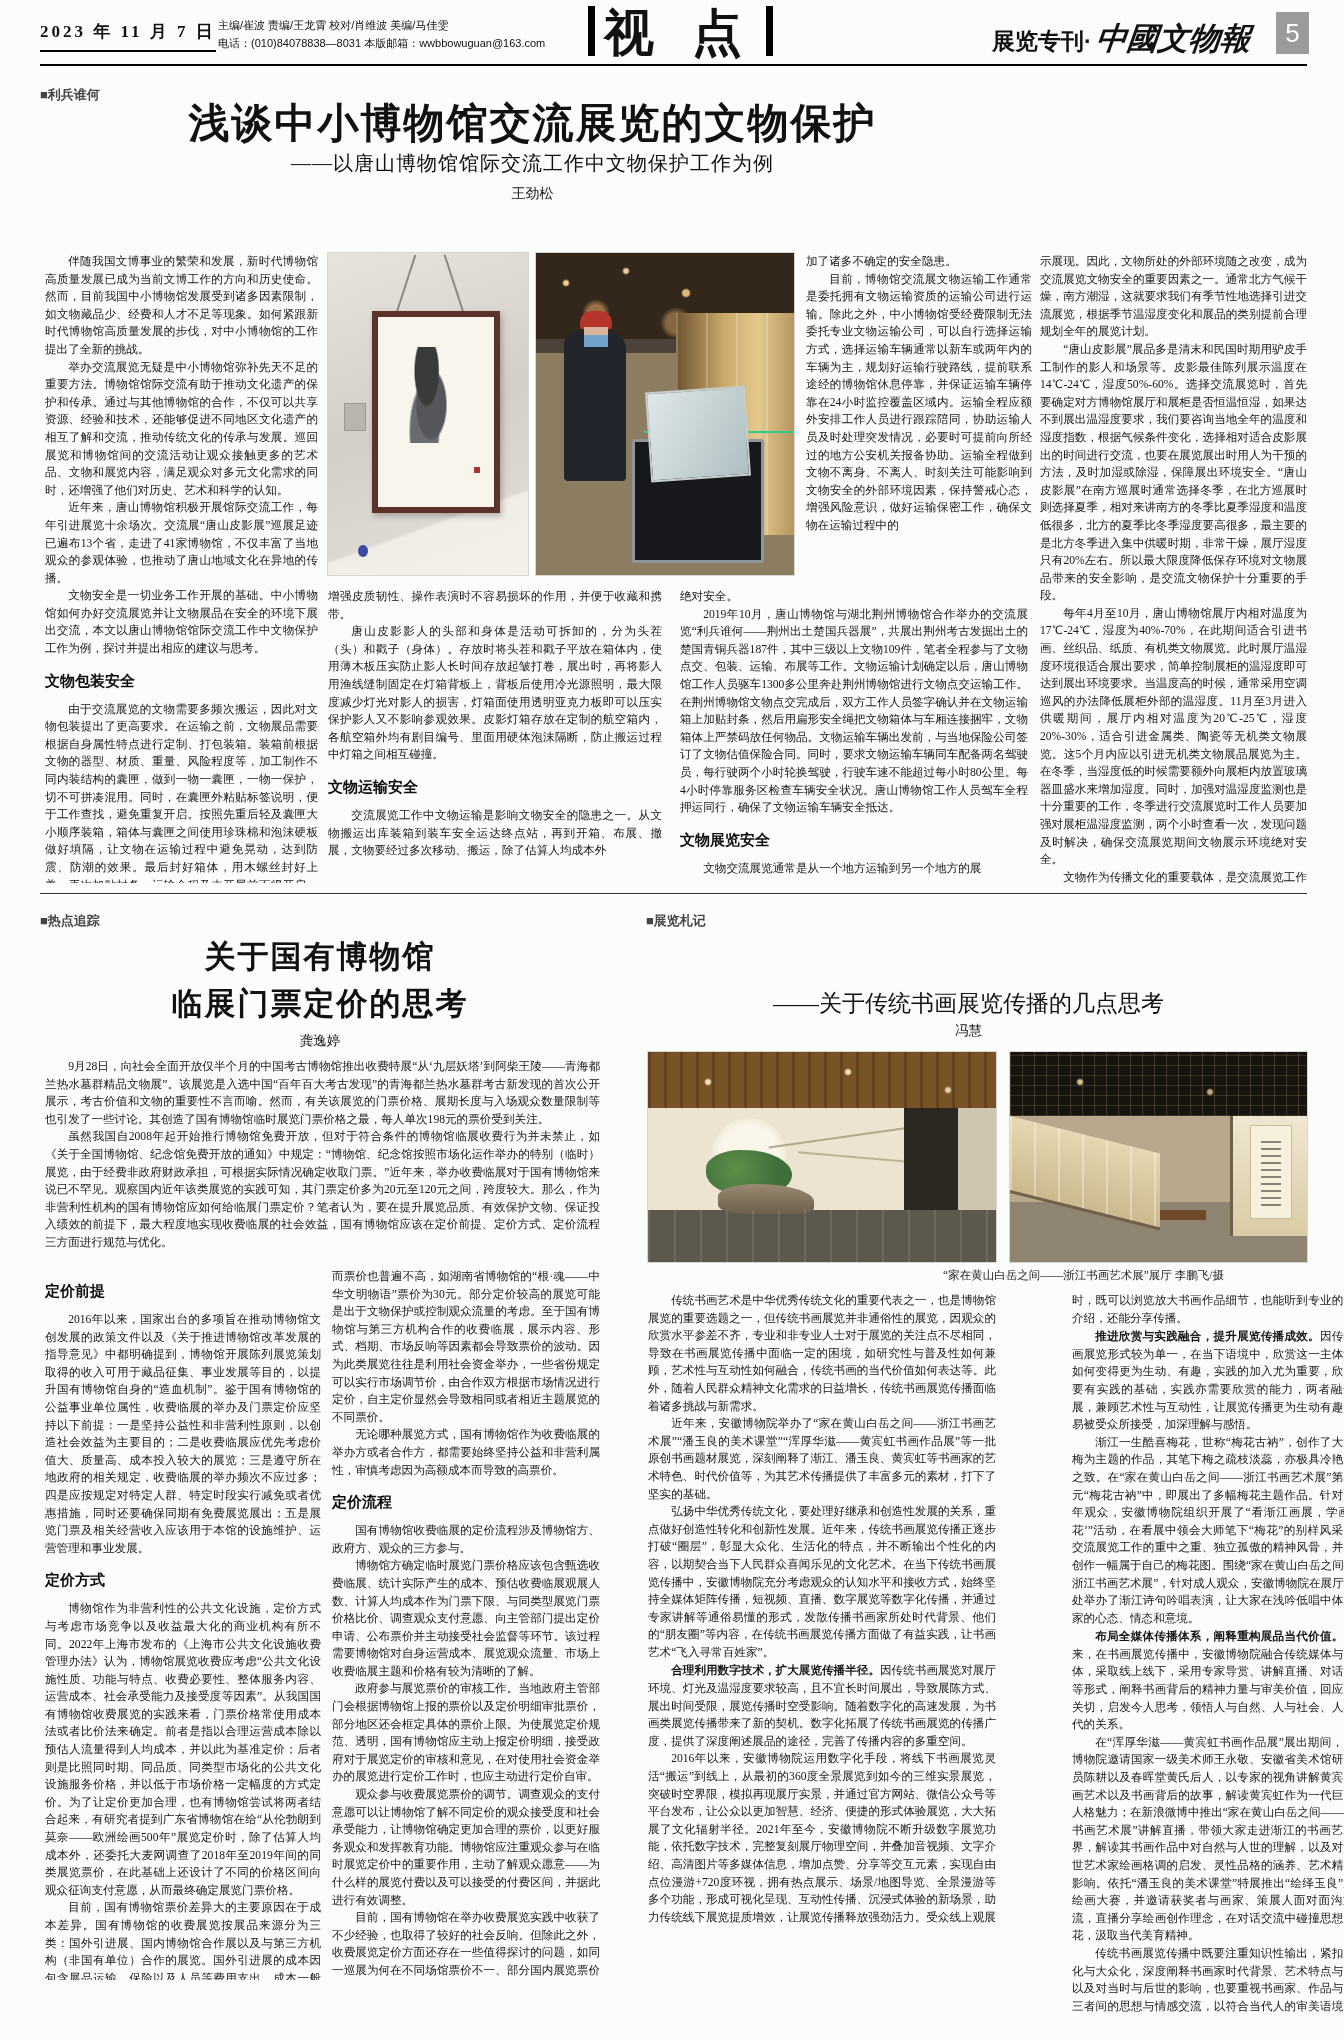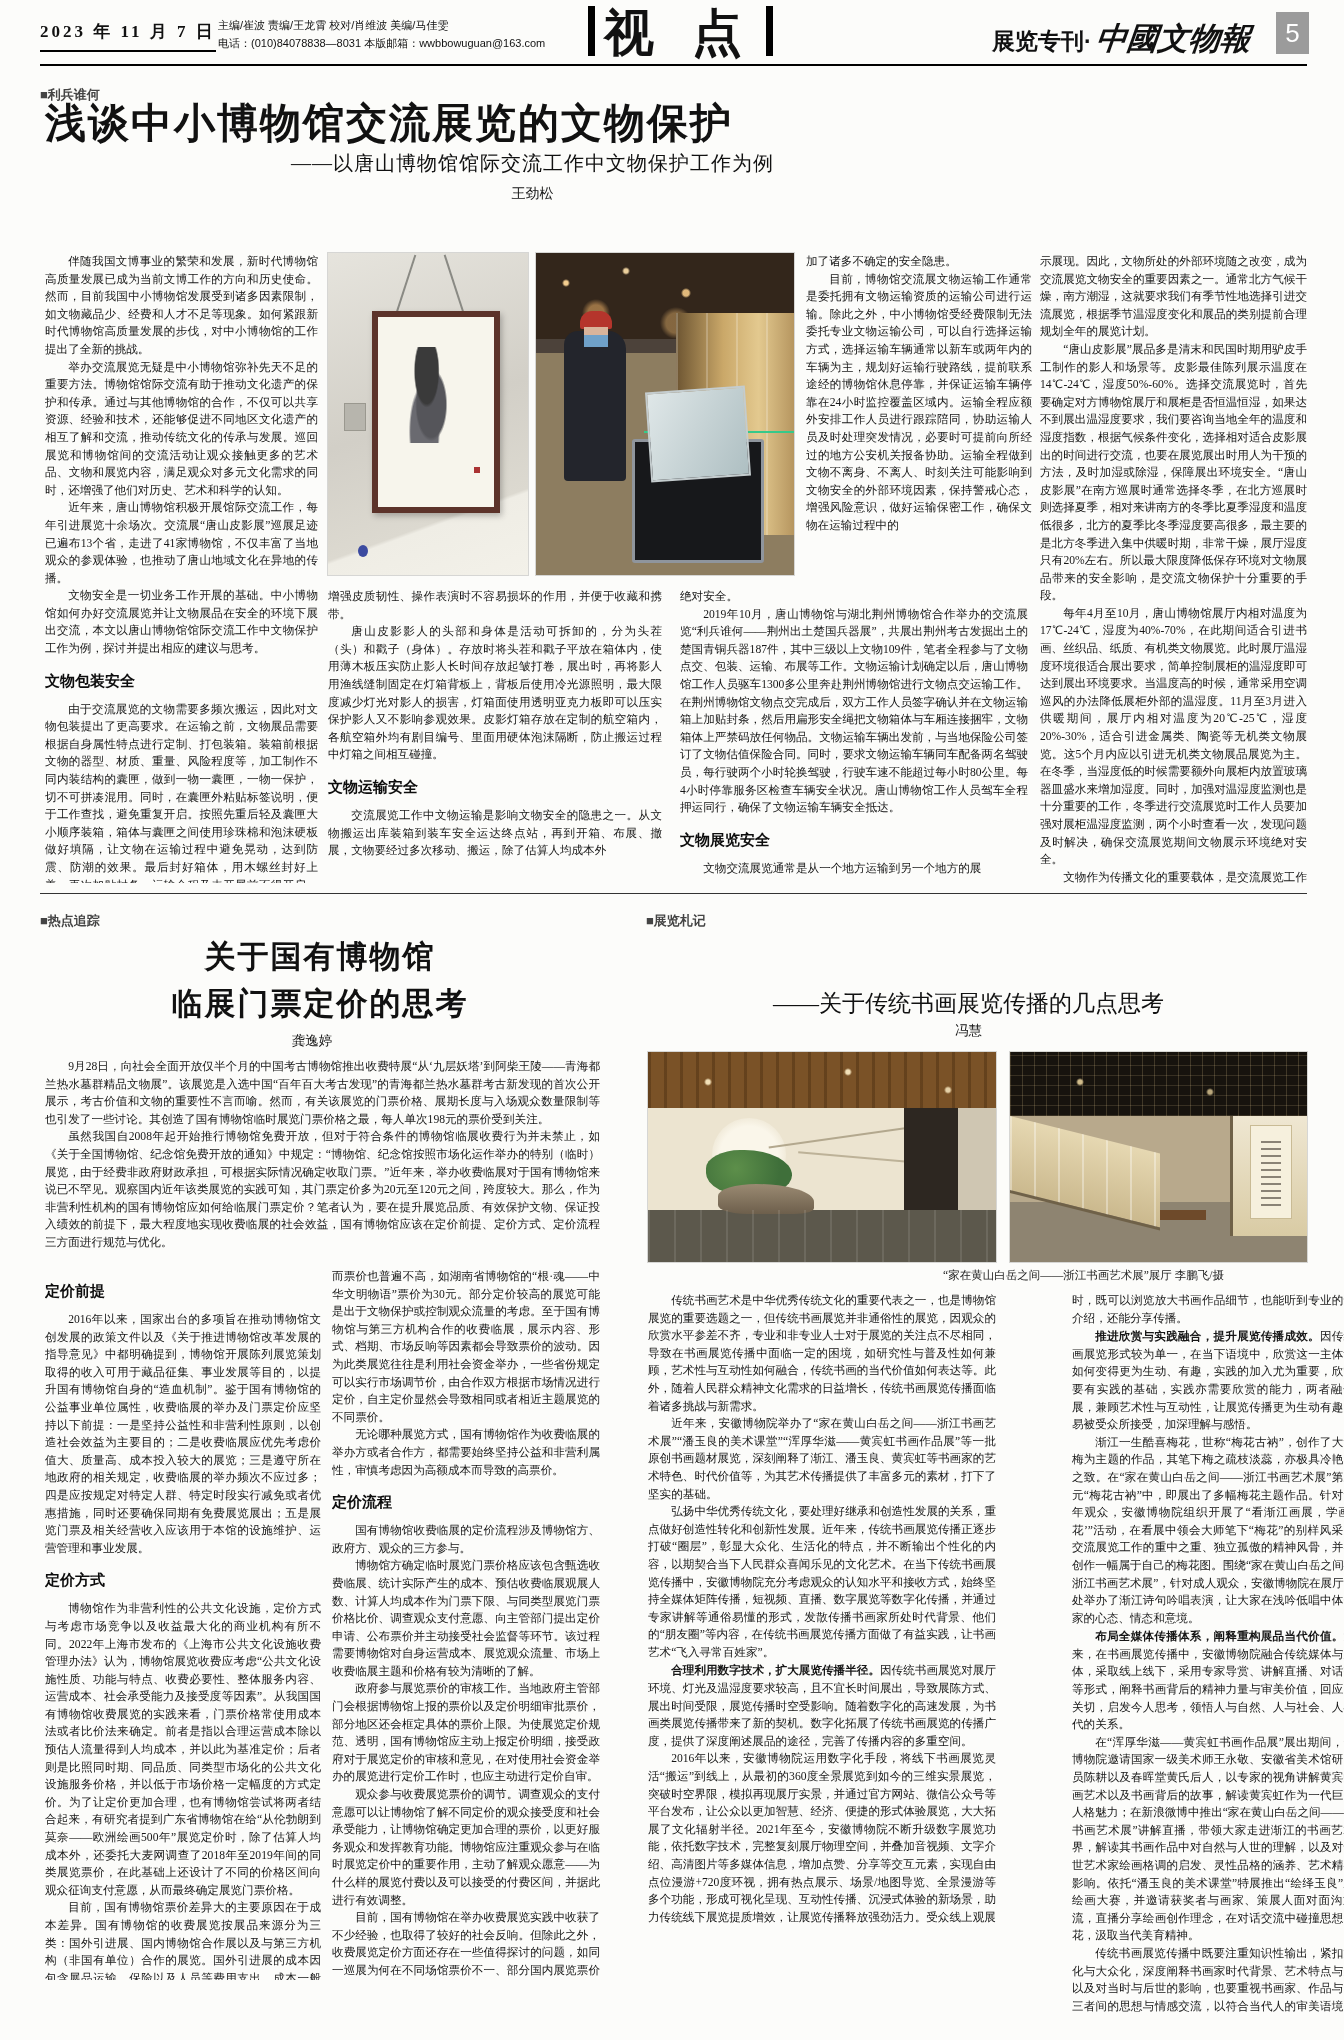--- a/index.html
+++ b/index.html
@@ -13,21 +13,21 @@
   .mast-bar{width:7px;background:#000;}
   .mast-title{font-size:50px;font-weight:700;letter-spacing:38px;white-space:nowrap;}
   .edition{font-size:23px;font-weight:700;font-family:"Liberation Sans",sans-serif;}
   .papername{font-size:31px;font-weight:700;font-style:italic;font-family:"DejaVu Serif",serif;transform:skewX(-6deg);}
   .pagebox{width:33px;height:42px;background:#9b9b9b;color:#fff;font-family:"Liberation Sans",sans-serif;
            font-size:26px;display:flex;align-items:center;justify-content:center;}
   .rule{background:#000;}
 
   
   .tag{font-family:"Liberation Sans",sans-serif;font-size:13px;font-weight:700;color:#444;}
-  .t1{font-size:41px;font-weight:700;letter-spacing:2px;white-space:nowrap;}
+  .t1{font-size:41px;font-weight:700;text-align:center;letter-spacing:2px;white-space:nowrap;}
   .t1sub{font-size:20px;text-align:center;letter-spacing:1px;}
   .author{font-size:14px;text-align:center;color:#111;}
   .t2{font-size:31px;line-height:47px;font-weight:700;text-align:center;letter-spacing:2px;}
   .t3{font-size:33px;font-weight:700;text-align:center;letter-spacing:2px;white-space:nowrap;}
   .t3sub{font-size:23px;text-align:center;}
   .col{overflow:hidden;}
   .col p{margin:0;font-size:11.6px;line-height:17.6px;text-align:justify;text-indent:2em;color:#161616;}
   .col p.cont{text-indent:0;}
   .col .lead{font-weight:700;font-family:"Liberation Sans",sans-serif;}
   h4.sub{font-family:"Liberation Sans",sans-serif;font-size:15px;font-weight:700;margin:14px 0 10px;color:#0d0d0d;}
@@ -197,21 +197,21 @@
     <p>文物作为传播文化的重要载体，是交流展览工作的重中之重。目前，博物馆文物保护工作主要着眼于用先进的安保系统防止馆内文物被盗取以及日常防火等措施。对在交流展览中文物保护工作有待细致提升，并在科学有效的工作环境中进行，以更好传播文物的历史、科学和艺术价值。博物馆之间相互学习，相互促进，异地文化得以传播更远，让文物真正活起来。</p>
   </div>
 
   <div class="abs rule" style="left:40px;top:893px;width:1267px;height:1px;background:#333;"></div>
 
   <div class="abs tag" style="left:40px;top:912px;">■热点追踪</div>
   <div class="abs t2" style="left:40px;top:933px;width:560px;">
     <div>关于国有博物馆</div>
     <div>临展门票定价的思考</div>
   </div>
-  <div class="abs author" style="left:32px;top:1032px;width:560px;font-size:13.5px;">龚逸婷</div>
+  <div class="abs author" style="left:40px;top:1032px;width:560px;font-size:13.5px;">龚逸婷</div>
 
   <div class="abs col" style="left:45px;top:1058px;width:555px;height:205px;">
     <p>9月28日，向社会全面开放仅半个月的中国考古博物馆推出收费特展“从‘九层妖塔’到阿柴王陵——青海都兰热水墓群精品文物展”。该展览是入选中国“百年百大考古发现”的青海都兰热水墓群考古新发现的首次公开展示，考古价值和文物的重要性不言而喻。然而，有关该展览的门票价格、展期长度与入场观众数量限制等也引发了一些讨论。其创造了国有博物馆临时展览门票价格之最，每人单次198元的票价受到关注。</p>
     <p>虽然我国自2008年起开始推行博物馆免费开放，但对于符合条件的博物馆临展收费行为并未禁止，如《关于全国博物馆、纪念馆免费开放的通知》中规定：“博物馆、纪念馆按照市场化运作举办的特别（临时）展览，由于经费非政府财政承担，可根据实际情况确定收取门票。”近年来，举办收费临展对于国有博物馆来说已不罕见。观察国内近年该类展览的实践可知，其门票定价多为20元至120元之间，跨度较大。那么，作为非营利性机构的国有博物馆应如何给临展门票定价？笔者认为，要在提升展览品质、有效保护文物、保证投入绩效的前提下，最大程度地实现收费临展的社会效益，国有博物馆应该在定价前提、定价方式、定价流程三方面进行规范与优化。</p>
   </div>
 
   <div class="abs col" style="left:45px;top:1268px;width:276px;height:712px;">
     <h4 class="sub">定价前提</h4>
     <p>2016年以来，国家出台的多项旨在推动博物馆文创发展的政策文件以及《关于推进博物馆改革发展的指导意见》中都明确提到，博物馆开展陈列展览策划取得的收入可用于藏品征集、事业发展等目的，以提升国有博物馆自身的“造血机制”。鉴于国有博物馆的公益事业单位属性，收费临展的举办及门票定价应坚持以下前提：一是坚持公益性和非营利性原则，以创造社会效益为主要目的；二是收费临展应优先考虑价值大、质量高、成本投入较大的展览；三是遵守所在地政府的相关规定，收费临展的举办频次不应过多；四是应按规定对特定人群、特定时段实行减免或者优惠措施，同时还要确保同期有免费展览展出；五是展览门票及相关经营收入应该用于本馆的设施维护、运营管理和事业发展。</p>
     <h4 class="sub">定价方式</h4>

